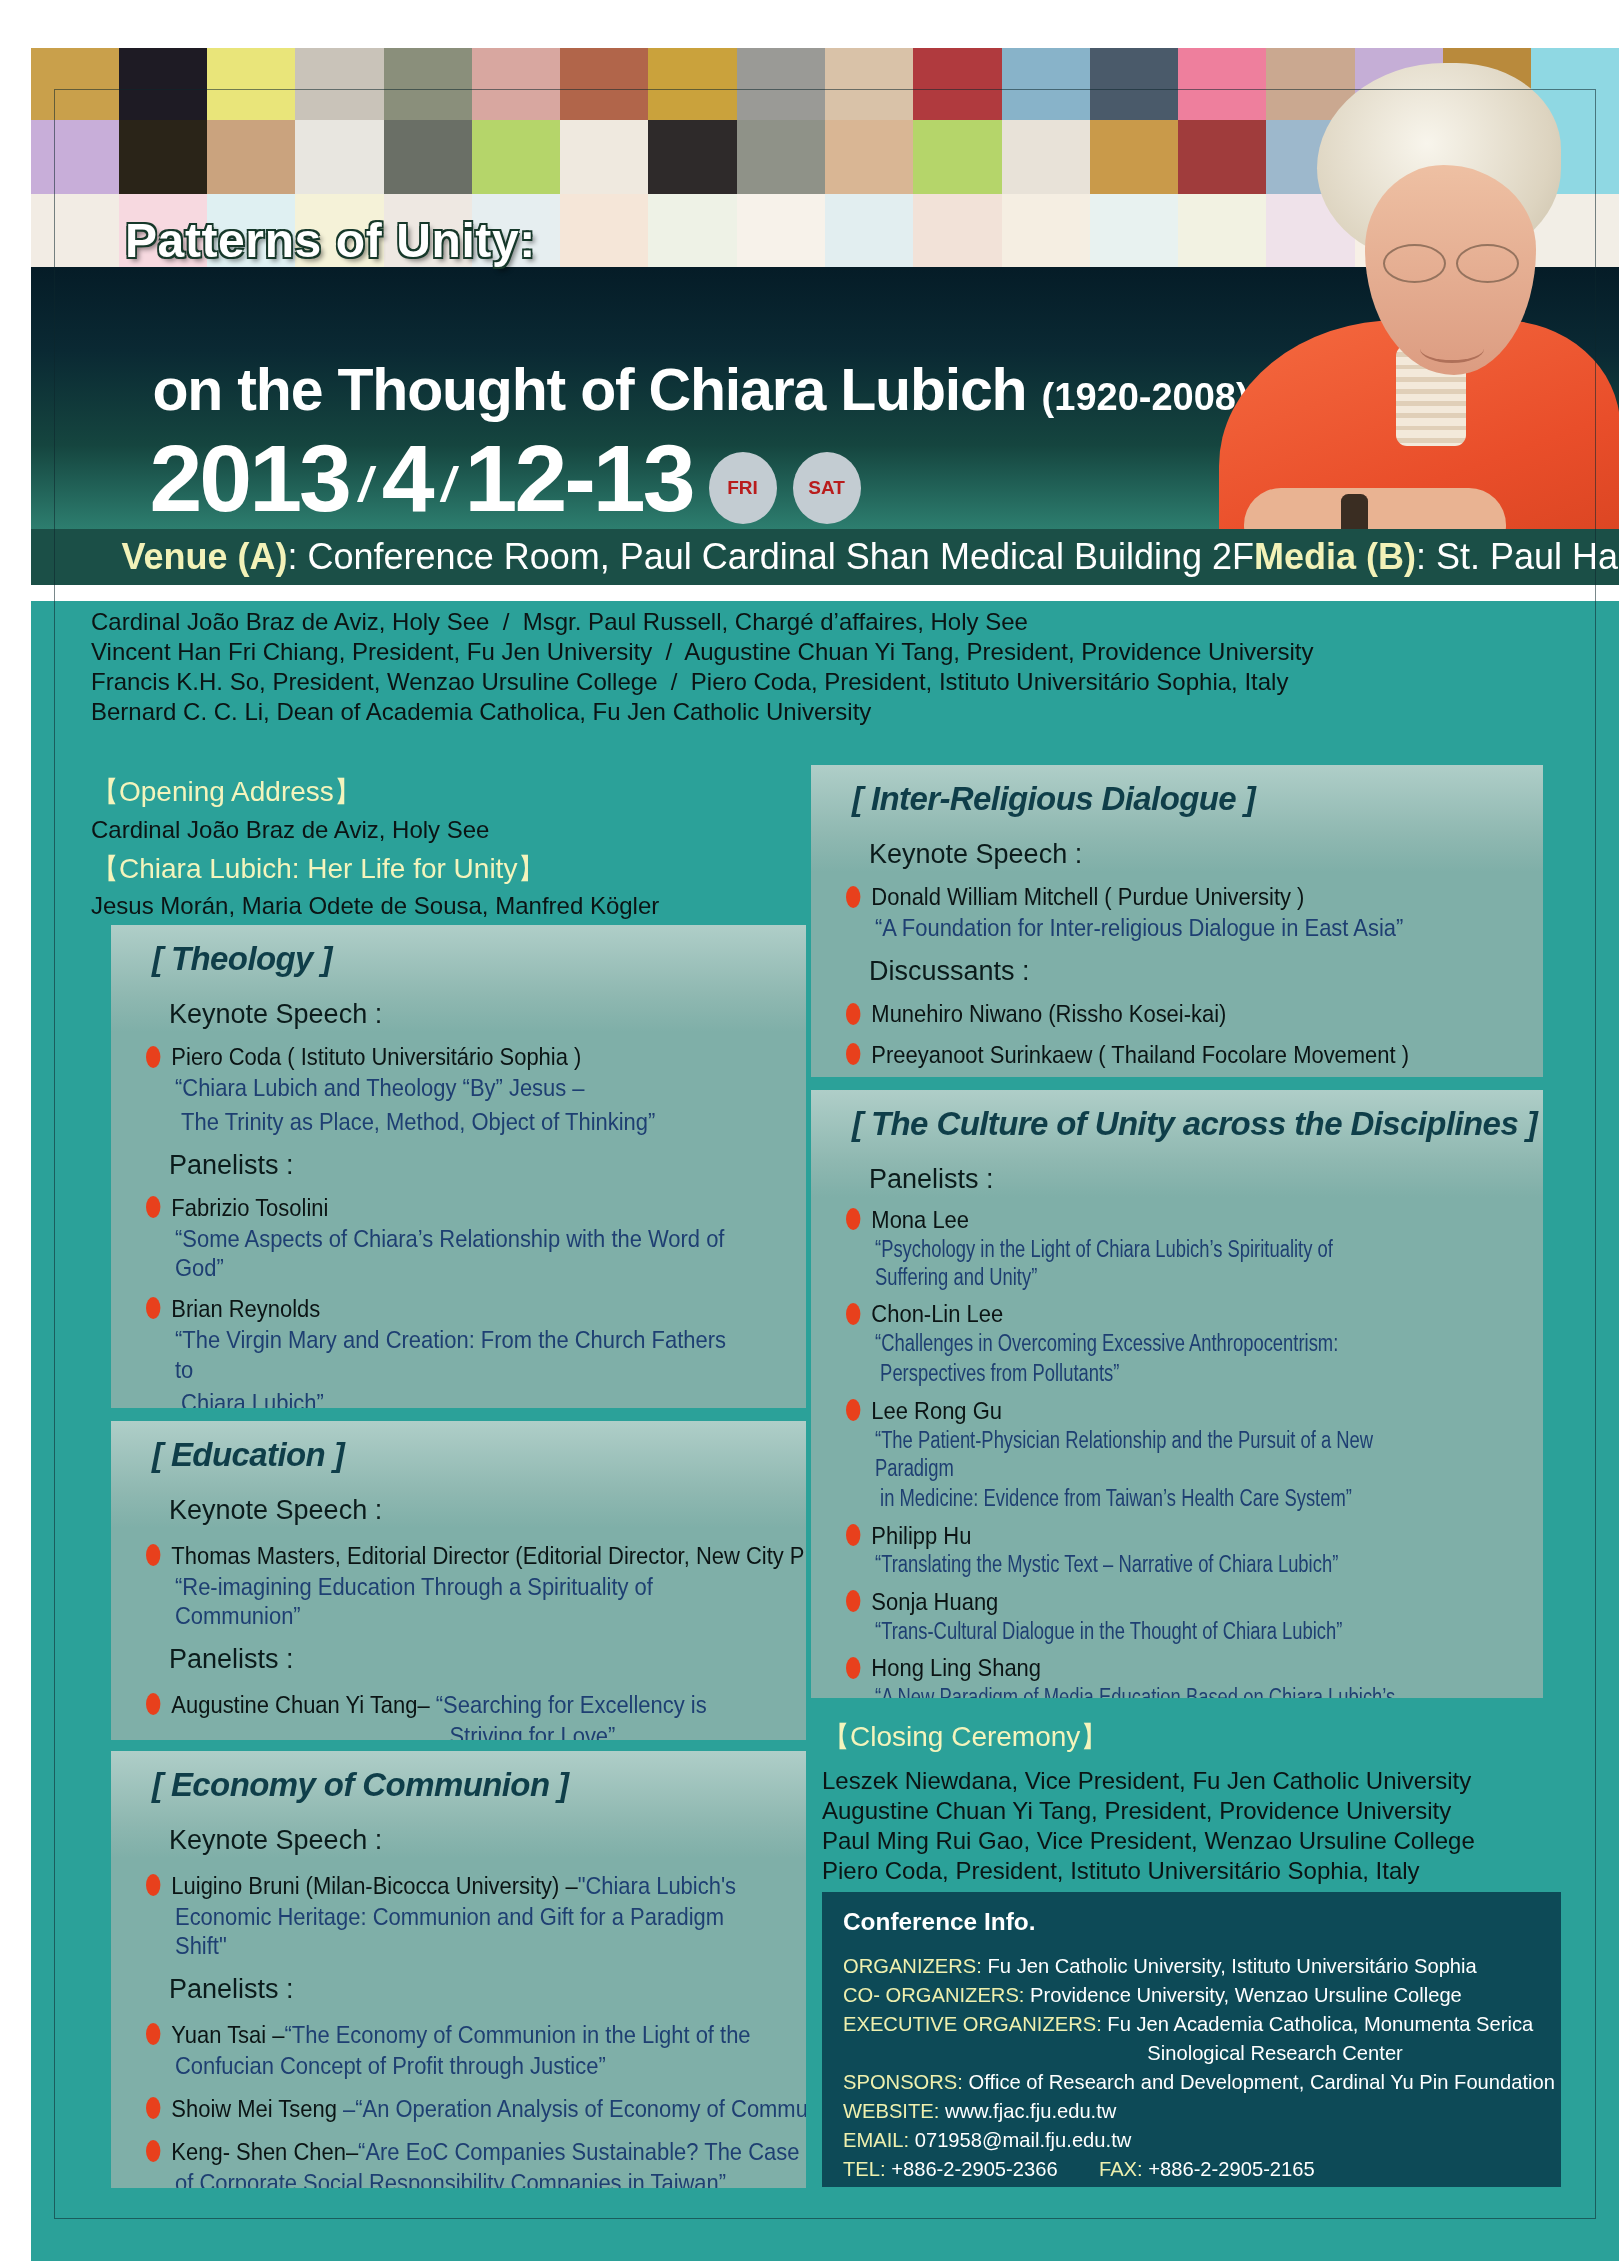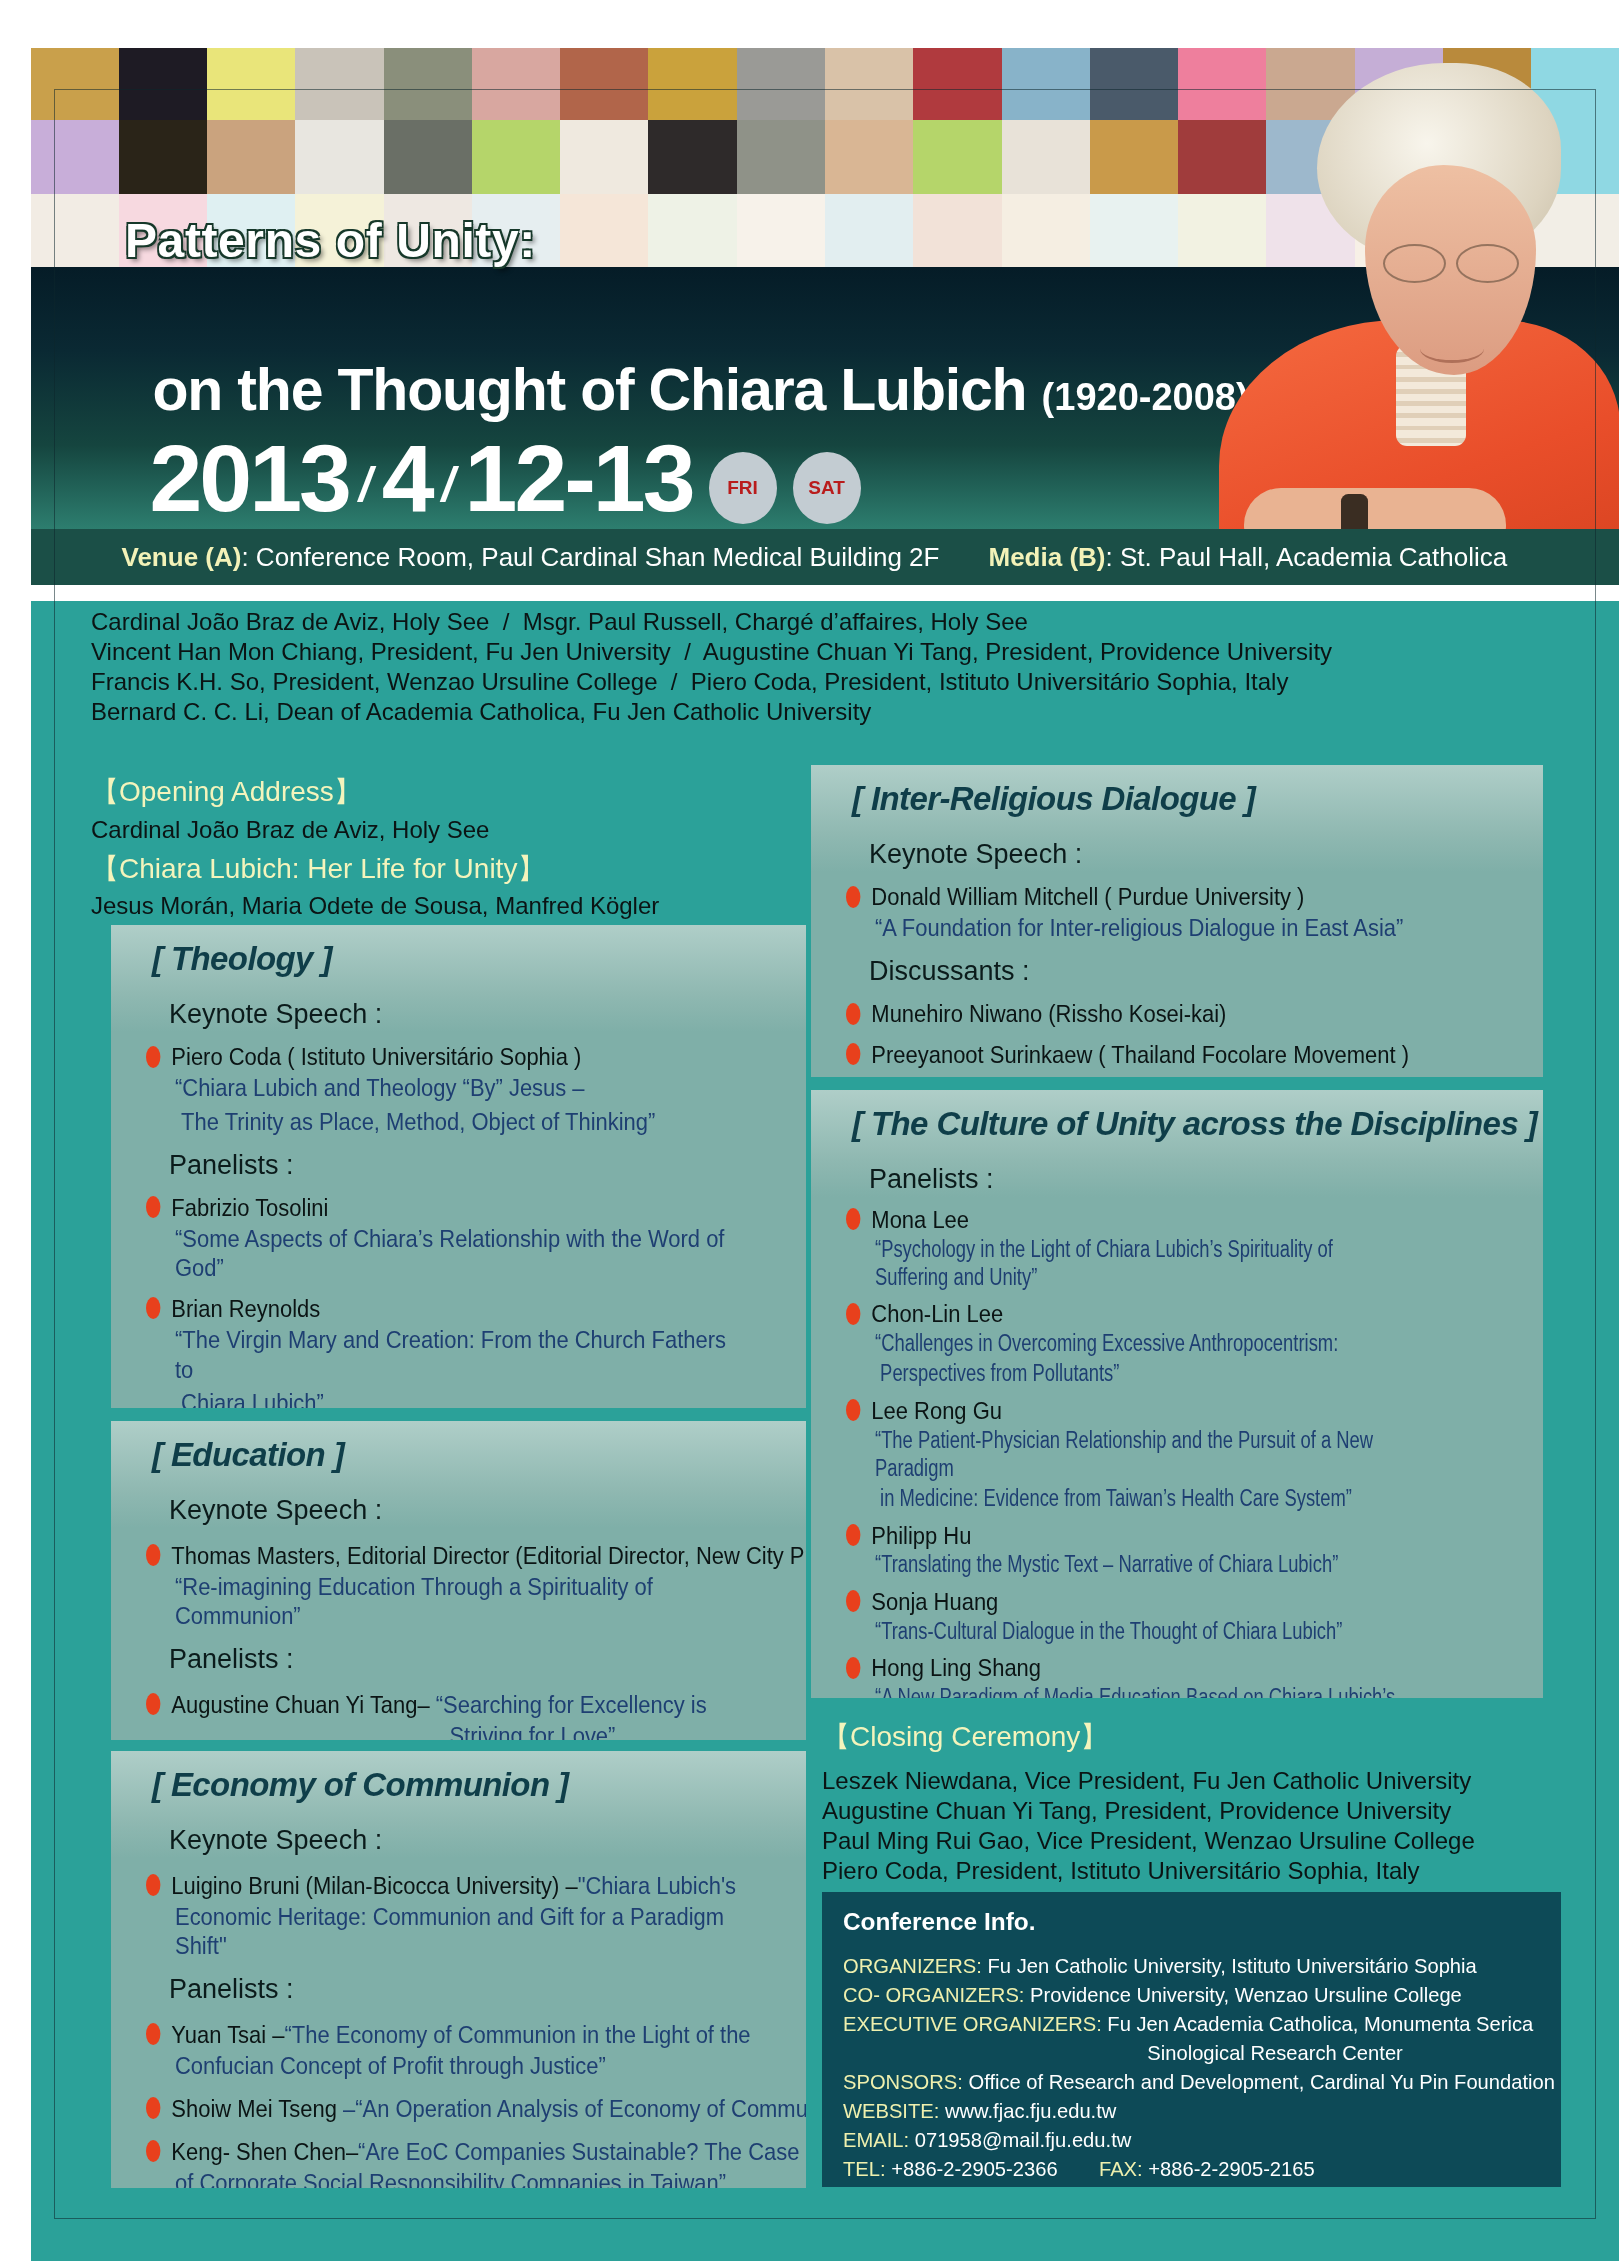--- a/index.html
+++ b/index.html
@@ -23,21 +23,21 @@
   #title-line1{position:absolute;left:122px;top:17px;font-size:59px;font-weight:bold;color:#ffffff;letter-spacing:-1.2px;white-space:nowrap;}
   #title-line2{position:absolute;left:122px;top:89px;font-size:59px;font-weight:bold;color:#ffffff;letter-spacing:-1.2px;white-space:nowrap;}
   #title-years{font-size:38px;letter-spacing:0;}
   #date-row{position:absolute;left:119px;top:157px;display:flex;align-items:center;color:#ffffff;}
   #date-row .num{font-size:95px;font-weight:bold;letter-spacing:-3px;}
   #date-row .slash{font-size:48px;font-weight:bold;margin:12.2px 9.8px 0 9.8px;font-style:italic;}
   .day-badge{width:68px;height:72px;border-radius:50%;background:#c3ccd2;display:flex;align-items:center;justify-content:center;
      font-size:19px;font-weight:bold;color:#b91c1c;margin-left:16px;margin-top:18.3px;}
   
   #venue-bar{position:absolute;left:30.5px;top:529px;width:1589px;height:56px;background:#1b4f47;z-index:4;
-     display:flex;align-items:center;padding-left:91px;box-sizing:border-box;font-size:26px;color:#ffffff;white-space:nowrap;}
+     display:flex;align-items:center;padding-left:91px;box-sizing:border-box;font-size:36px;color:#ffffff;white-space:nowrap;}
   #venue-bar .vlabel{color:#f3f2b8;font-weight:bold;}
   #venue-bar .vgap{display:inline-block;width:49px;}
   #white-gap{position:absolute;left:30.5px;top:585px;width:1589px;height:16px;background:#ffffff;z-index:3;}
   
   #portrait{position:absolute;left:1210px;top:58px;width:410px;height:527px;z-index:2;}
   #portrait .hair{position:absolute;left:107px;top:4.9px;width:244px;height:201px;border-radius:55% 45% 50% 50%;
       background:radial-gradient(circle at 45% 40%,#f8f5ec,#ddd4c0 68%,#c8bda6);}
   #portrait .face{position:absolute;left:155px;top:107px;width:171px;height:210px;
       border-radius:46% 54% 48% 52% / 40% 40% 60% 60%;background:linear-gradient(180deg,#eec0a3,#dc9c81);}
   #portrait .lens{position:absolute;top:186px;width:59px;height:35px;border:2.4px solid rgba(135,105,85,.85);border-radius:50%;}
@@ -182,21 +182,21 @@
     <span class="vgap"></span>
     <span class="vlabel">Media (B)</span>
     <span>: St. Paul Hall, Academia Catholica</span>
   </div>
   <div id="white-gap"></div>
 
   <div class="ysec" style="left:91px;top:607px;width:1421px;">
     <div>
 
     <div class="oline">Cardinal João Braz de Aviz, Holy See  /  Msgr. Paul Russell, Chargé d’affaires, Holy See</div>
-        <div class="oline">Vincent Han Mon Chiang, President, Fu Jen University  /  Augustine Chuan Yi Tang, President, Providence University</div>
+        <div class="oline">Vincent Han Fri Chiang, President, Fu Jen University  /  Augustine Chuan Yi Tang, President, Providence University</div>
         <div class="oline">Francis K.H. So, President, Wenzao Ursuline College  /  Piero Coda, President, Istituto Universitário Sophia, Italy</div>
         <div class="oline">Bernard C. C. Li, Dean of Academia Catholica, Fu Jen Catholic University</div>
       </div>
   </div>
 
   <div class="ysec" style="left:91px;top:773px;width:701px;">
     <div class="ytitle" style="margin-bottom:3.7px;">【Opening Address】</div>
     <div class="oline">Cardinal João Braz de Aviz, Holy See</div>
     <div class="ytitle" style="margin:4.9px 0 3.7px 0;">【Chiara Lubich: Her Life for Unity】</div>
     <div class="oline">Jesus Morán, Maria Odete de Sousa, Manfred Kögler</div>

